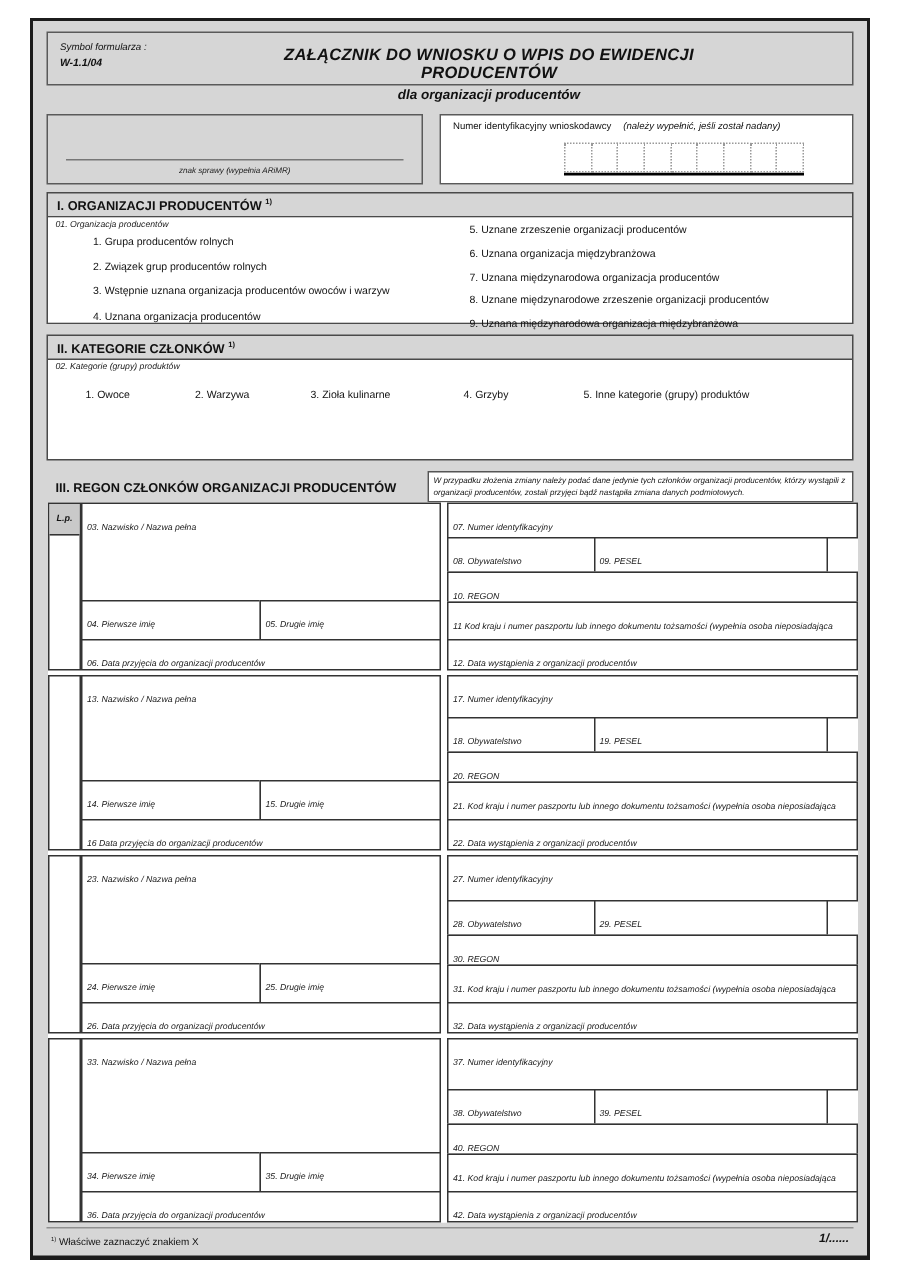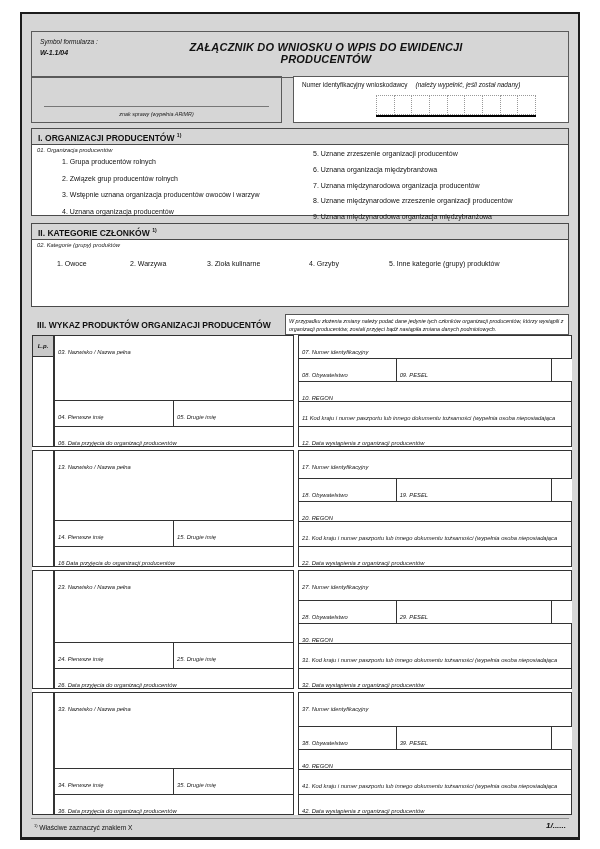--- a/index.html
+++ b/index.html
@@ -3,22 +3,22 @@
 <meta charset="utf-8">
 <style>
   * { margin:0; padding:0; box-sizing:border-box; }
   html,body { width:600px; height:849px; background:#ffffff; }
   body { font-family:"Liberation Sans", sans-serif; color:#111; position:relative; }
 
   .sheet { position:absolute; left:20px; top:12px; width:560px; height:828px;
            background:#d6d6d6; border:2px solid #1c1c1c; border-bottom-width:3px; }
 
   
-  .header-box { position:absolute; left:9px; top:7px; right:9px; height:47px;
-                border:1px solid #5a5a5a; display:flex;margin-top:10px; }
+  .header-box { position:absolute; left:9px; top:7px; right:9px; height:36px;
+                border:1px solid #5a5a5a; display:flex; }
   .symbol { width:112px; padding:5px 0 0 8px; font-size:6.5px; font-style:italic; line-height:1.6; }
   .symbol .sym-val { font-weight:bold; font-size:7px; }
   .titles { flex:1; text-align:center; padding-top:9px; padding-right:60px;
             font-style:italic; font-weight:bold; }
   .title-main { font-size:11px; letter-spacing:.2px; }
   .title-sub  { font-size:9px; margin-top:3px; }
 
   
   .case-box { position:absolute; left:9px; top:62px; width:251px; height:47px;
               border:1px solid #5a5a5a; }
@@ -107,20 +107,21 @@
 
 <div class="sheet">
 
   <div class="header-box">
     <div class="symbol">
       <div>Symbol formularza :</div>
       <div class="sym-val">W-1.1/04</div>
     </div>
     <div class="titles">
       <div class="title-main">ZAŁĄCZNIK DO WNIOSKU O WPIS DO EWIDENCJI PRODUCENTÓW</div>
+      <div class="title-sub">dla organizacji producentów</div>
     </div>
   </div>
 
   <div class="case-box">
     <div class="case-line"></div>
     <div class="case-caption">znak sprawy (wypełnia ARiMR)</div>
   </div>
 
   <div class="idbox">
     <div class="idbox-labels">
@@ -164,21 +165,21 @@
     <div class="sec-body">
       <div class="field-label body-label">02. Kategorie (grupy) produktów</div>
       <div class="s2-opt" style="left:25px">1. Owoce</div>
       <div class="s2-opt" style="left:98px">2. Warzywa</div>
       <div class="s2-opt" style="left:175px">3. Zioła kulinarne</div>
       <div class="s2-opt" style="left:277px">4. Grzyby</div>
       <div class="s2-opt" style="left:357px">5. Inne kategorie (grupy) produktów</div>
     </div>
   </div>
 
-  <div class="sec3-title">III. WYKAZ PRODUKTÓW ORGANIZACJI PRODUCENTÓW</div>
+  <div class="sec3-title">III. REGON CZŁONKÓW ORGANIZACJI PRODUCENTÓW</div>
   <div class="sec3-note">W przypadku złożenia zmiany należy podać dane jedynie tych członków organizacji producentów, którzy wystąpili z organizacji producentów, zostali przyjęci bądź nastąpiła zmiana danych podmiotowych.</div>
 
   <div class="members">
 
     <div class="member-block" style="height:112px">
       <div class="lp-col">
         <div class="lp-head">L.p.</div>
         <div class="lp-fill"></div>
       </div>
       <div class="left-pane">

